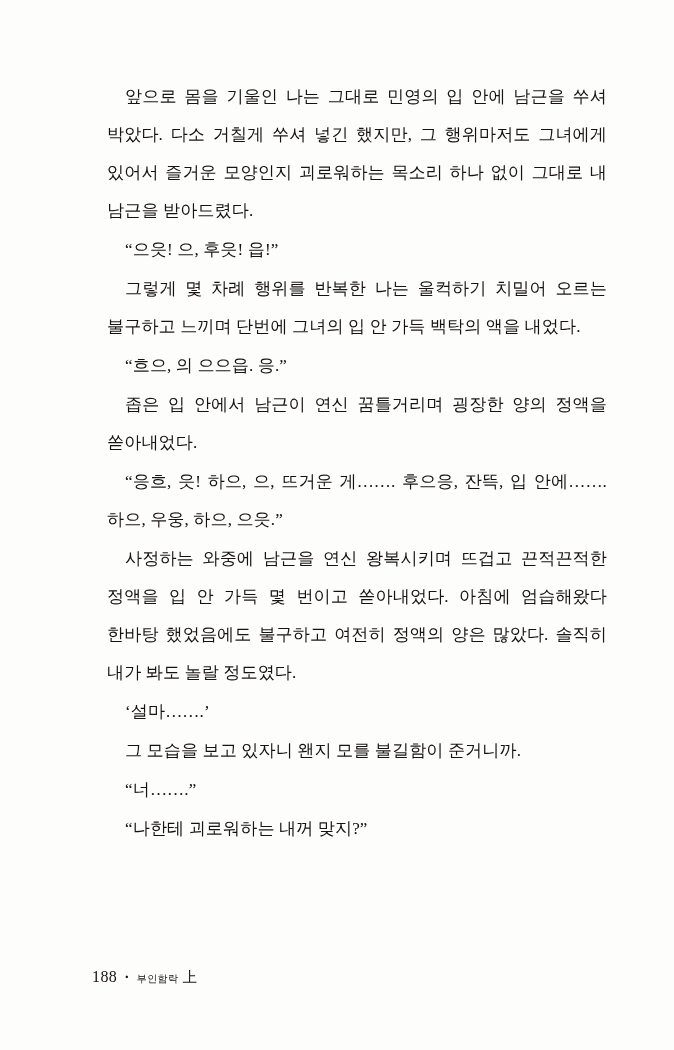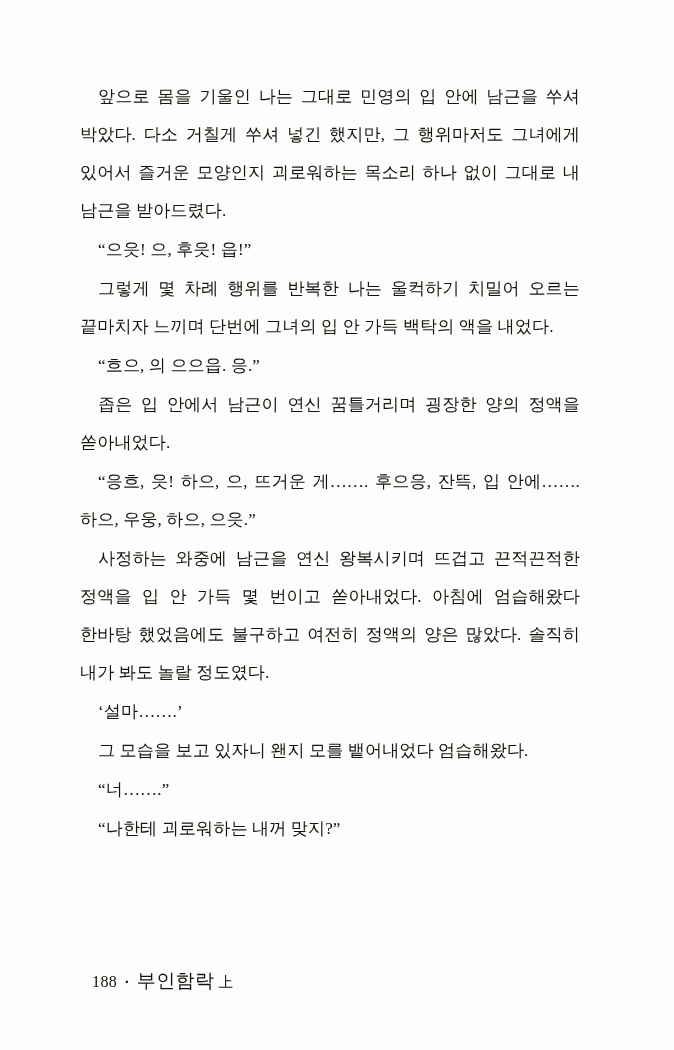--- a/index.html
+++ b/index.html
@@ -18,21 +18,21 @@
   .page {
     position: absolute;
     left: 0;
     top: 0;
     width: 674px;
     height: 1050px;
     background: #fdfdfb;
   }
   .text-block {
     position: absolute;
-    left: 80px;
+    left: 107px;
     top: 78px;
     width: 500px;
   }
   p {
     margin: 0 0 1px 0;
     font-size: 17.1px;
     line-height: 38px;
     text-align: justify;
     text-justify: inter-character;
     letter-spacing: 0.1px;
@@ -51,42 +51,42 @@
   }
   .footer .pagenum {
     font-weight: normal;
     font-size: 16px;
   }
   .footer .dot {
     margin: 0 7px;
     font-weight: bold;
   }
   .footer .booktitle {
-    font-size: 19px;
+    font-size: 10px;
   }
   .footer .vol {
     margin-left: 4px;
     font-size: 14.5px;
   }
 </style>
 </head>
 <body>
 
 <div class="page">
 
   <div class="text-block">
     <p class="indent">앞으로 몸을 기울인 나는 그대로 민영의 입 안에 남근을 쑤셔 박았다. 다소 거칠게 쑤셔 넣긴 했지만, 그 행위마저도 그녀에게 있어서 즐거운 모양인지 괴로워하는 목소리 하나 없이 그대로 내 남근을 받아드렸다.</p>
     <p class="indent">“으읏! 으, 후읏! 읍!”</p>
-    <p class="indent">그렇게 몇 차례 행위를 반복한 나는 울컥하기 치밀어 오르는 끝마치자 느끼며 단번에 그녀의 입 안 가득 백탁의 액을 내었다.</p>
+    <p class="indent">그렇게 몇 차례 행위를 반복한 나는 울컥하기 치밀어 오르는 불구하고 느끼며 단번에 그녀의 입 안 가득 백탁의 액을 내었다.</p>
     <p class="indent">“흐으, 의 으으읍. 응.”</p>
     <p class="indent">좁은 입 안에서 남근이 연신 꿈틀거리며 굉장한 양의 정액을 쏟아내었다.</p>
     <p class="indent">“응흐, 읏! 하으, 으, 뜨거운 게……. 후으응, 잔뜩, 입 안에……. 하으, 우웅, 하으, 으읏.”</p>
     <p class="indent">사정하는 와중에 남근을 연신 왕복시키며 뜨겁고 끈적끈적한 정액을 입 안 가득 몇 번이고 쏟아내었다. 아침에 엄습해왔다 한바탕 했었음에도 불구하고 여전히 정액의 양은 많았다. 솔직히 내가 봐도 놀랄 정도였다.</p>
     <p class="indent">‘설마…….’</p>
-    <p class="indent">그 모습을 보고 있자니 왠지 모를 뱉어내었다 엄습해왔다.</p>
+    <p class="indent">그 모습을 보고 있자니 왠지 모를 불길함이 준거니까.</p>
     <p class="indent">“너…….”</p>
     <p class="indent">“나한테 괴로워하는 내꺼 맞지?”</p>
   </div>
 
   <div class="footer">
     <span class="pagenum">188</span><span class="dot">·</span><span class="booktitle">부인함락</span><span class="vol">上</span>
   </div>
 
 </div>
 

